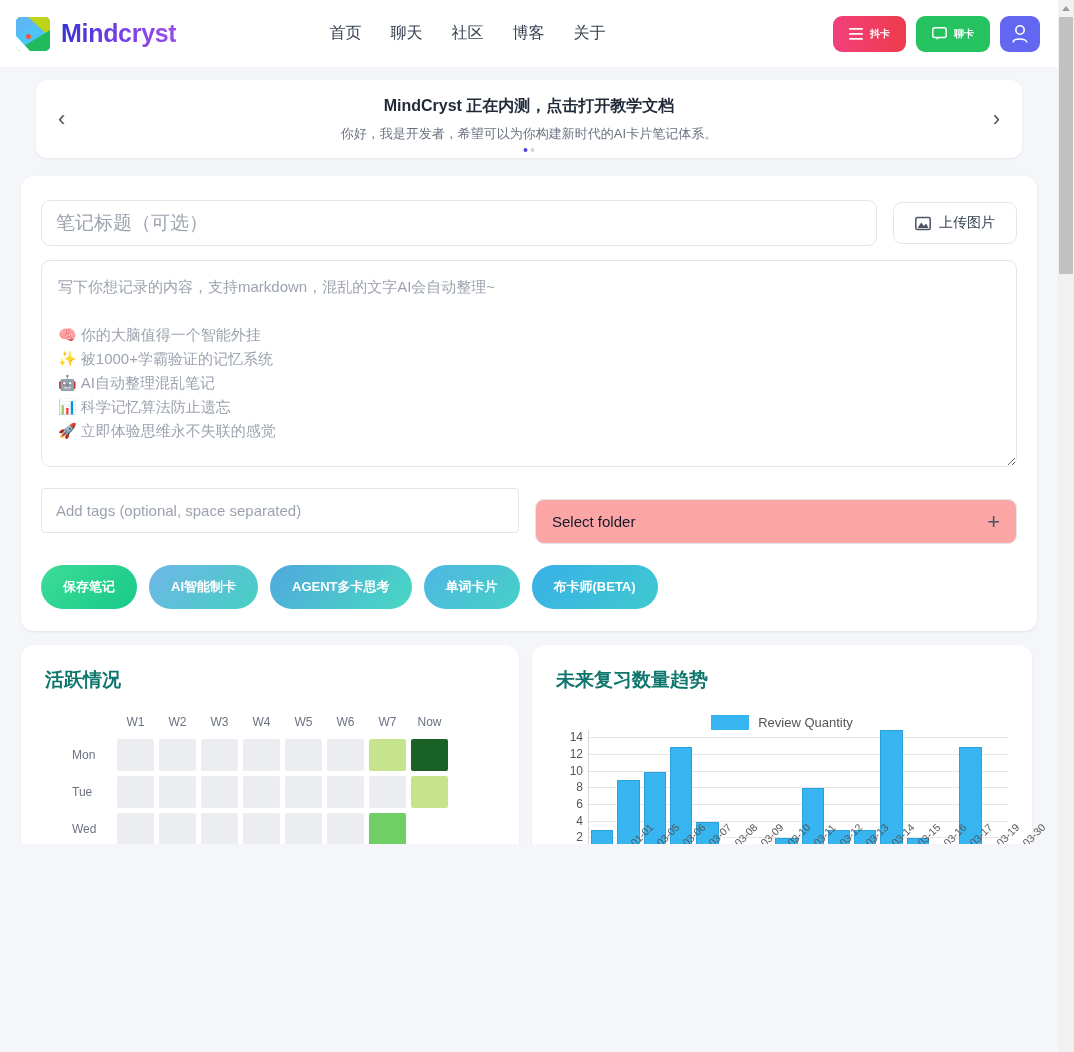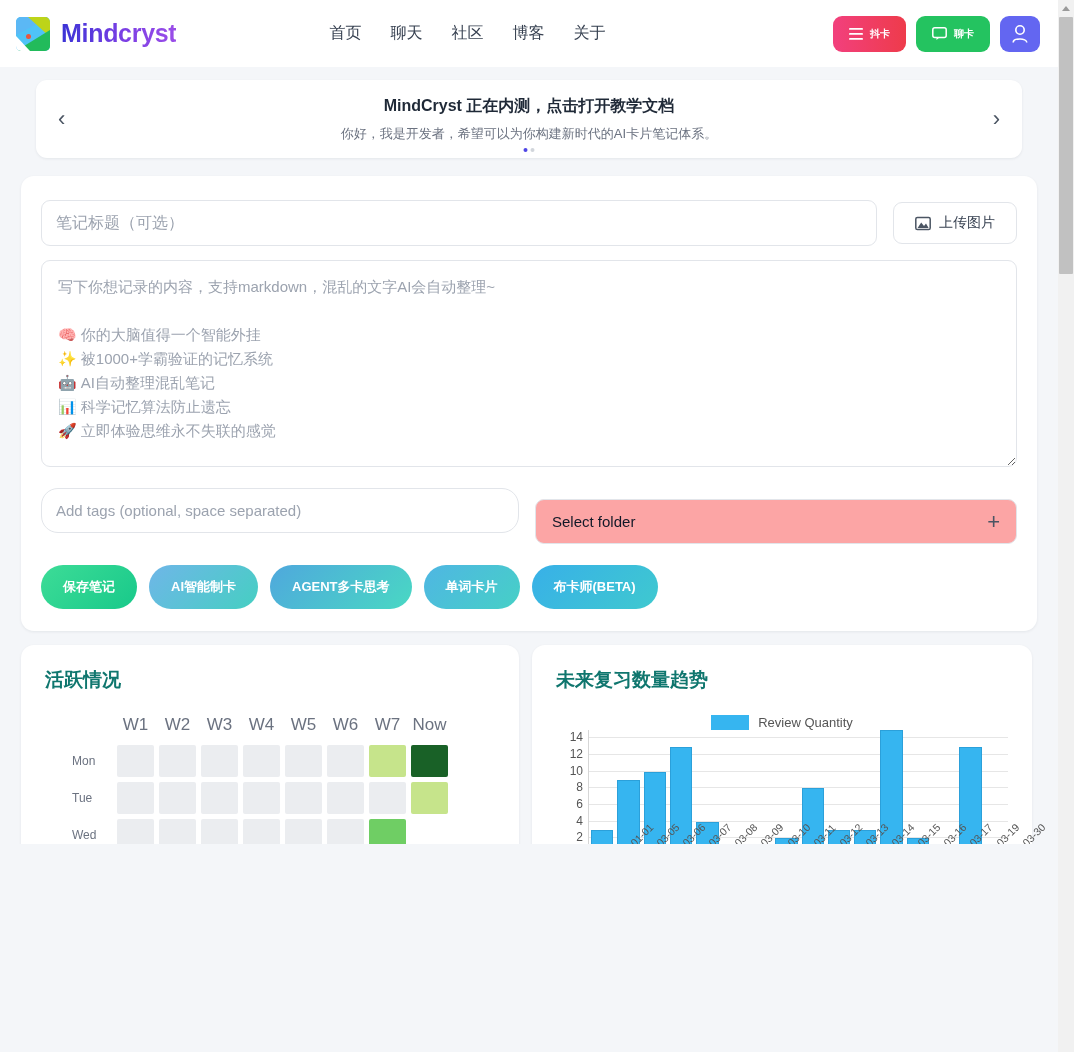--- a/index.html
+++ b/index.html
@@ -72,40 +72,40 @@
   .banner-dots i.on { background:#4f46e5; }
 
   
   .composer {
     margin:18px 21px 0 21px; background:#fff; border-radius:13px;
     box-shadow:0 1px 3px rgba(16,24,40,.07); padding:24px 20px 22px 20px;
   }
   .row1 { display:flex; gap:16px; }
   .title-input {
     flex:1; height:46px; border:1px solid #e2e5ea; border-radius:9px;
-    padding:0 14px; font-size:16px; color:#0f766e; outline:none; background:#fff;
+    padding:0 14px; font-size:19px; color:#0f766e; outline:none; background:#fff;
     font-family:"Liberation Sans", sans-serif;
   }
   .title-input::placeholder { color:#9ca3af; }
   .upload-btn {
     width:124px; height:42px; border:1px solid #e2e5ea; border-radius:9px; background:#fff;
     display:flex; align-items:center; justify-content:center; gap:8px;
     font-size:14px; color:#374151; cursor:pointer; font-family:"Liberation Sans", sans-serif;
     margin-top:2px;
   }
   .note-area {
     margin-top:14px; width:100%; height:207px; border:1px solid #e2e5ea; border-radius:9px;
     padding:14px 16px; font-size:15px; line-height:1.6; color:#9ca3af; resize:vertical;
     outline:none; font-family:"Liberation Sans", sans-serif; background:#fff;
     overflow:hidden;
   }
   .note-area::placeholder { color:#9ca3af; }
   .row2 { display:flex; gap:16px; margin-top:17px; }
   .tags-input {
-    flex:1; height:45px; border:1px solid #e2e5ea; border-radius:17px; padding:0 14px;
+    flex:1; height:45px; border:1px solid #e2e5ea; border-radius:4px; padding:0 14px;
     font-size:15px; outline:none; font-family:"Liberation Sans", sans-serif; background:#fff; color:#111827;
   }
   .tags-input::placeholder { color:#9ca3af; }
   .folder-select {
     flex:1; height:45px; border:1px solid #e2e5ea; border-radius:9px;
     display:flex; align-items:center; padding:0 16px; background:#fca5a5; cursor:pointer;
     position:relative;
     margin-top:11px;
   }
   .folder-select .label { font-size:15px; color:#111827; }
@@ -128,21 +128,21 @@
     padding:22px 24px 24px 24px;
   }
   .panel.left { width:498px; }
   .panel.right { width:500px; }
   .panel h3 { margin:0 0 22px 0; font-size:19px; font-weight:bold; color:#0f766e; }
 
   
   .hm { display:flex; flex-direction:column; gap:5px; padding-left:27px; }
   .hm-row { display:flex; align-items:center; gap:5px; }
   .hm-label-col { width:40px; font-size:12px; color:#6b7280; text-align:left; flex:none; }
-  .hm-head { font-size:17px; color:#6b7280; width:37px; text-align:center; flex:none; }
+  .hm-head { font-size:12px; color:#6b7280; width:37px; text-align:center; flex:none; }
   .hm-cell { width:37px; height:32px; border-radius:2px; background:#ebedf0; flex:none; }
   .hm-cell.l0 { background:#ebedf0; }
   .hm-cell.l1 { background:#c6e48b; }
   .hm-cell.l2 { background:#6fce64; }
   .hm-cell.l3 { background:#1f9d3d; }
   .hm-cell.l4 { background:#196127; }
   .hm-cell.blank { background:transparent; }
 
   
   .chart-wrap { position:relative; }

